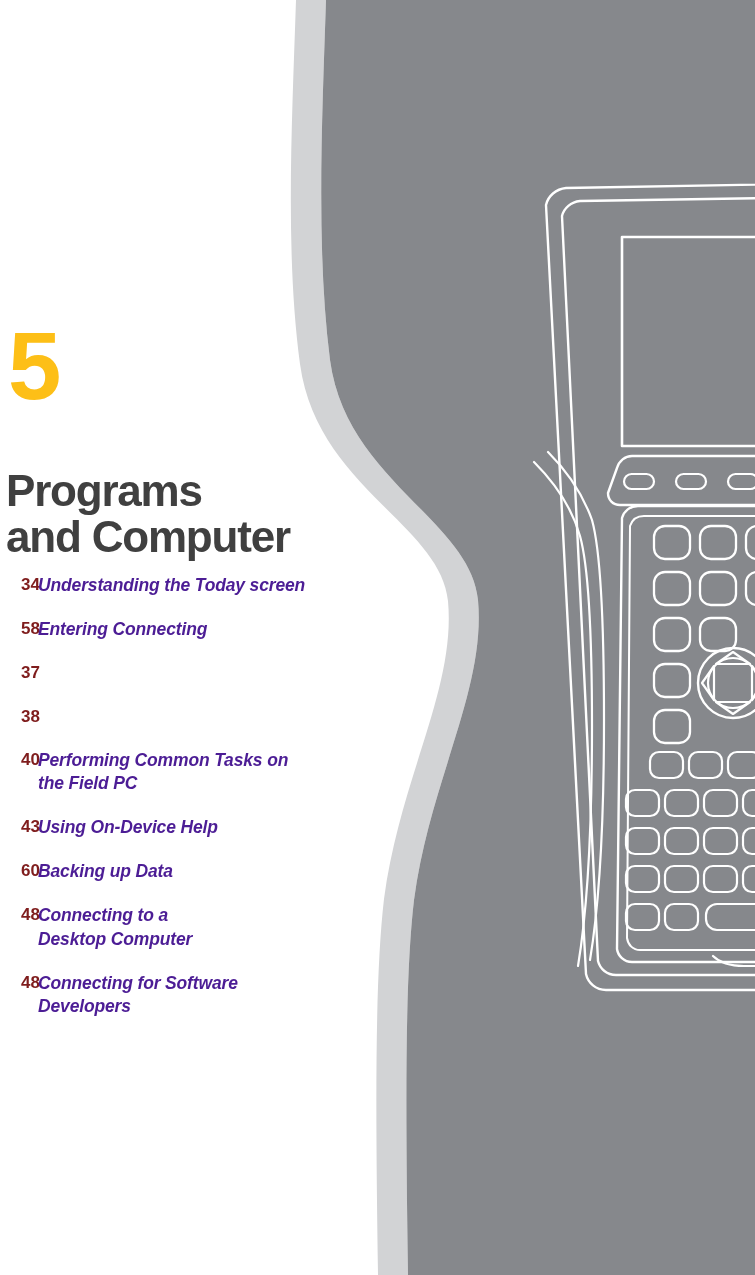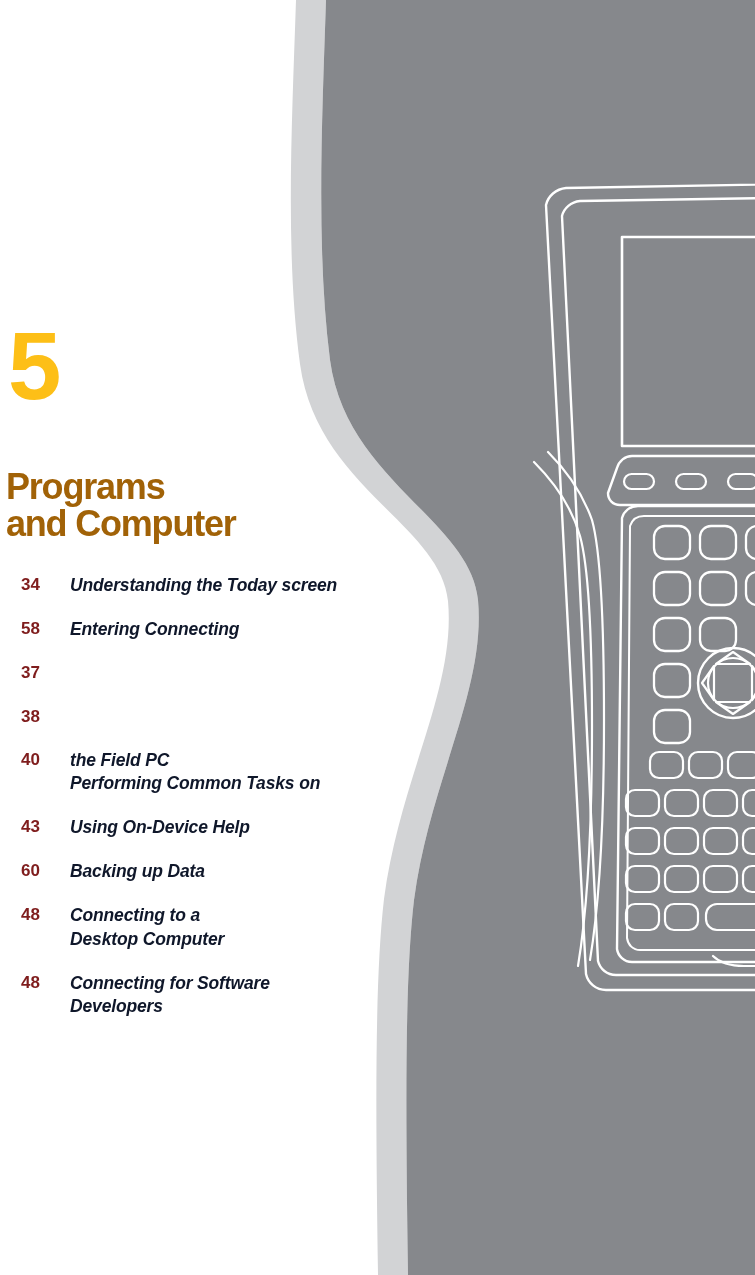--- a/index.html
+++ b/index.html
@@ -49,25 +49,25 @@
     line-height: 0.92;
     letter-spacing: -2px;
     color: #FDBF17;
   }
 
   #chapter-title {
     position: absolute;
     left: 6px;
     top: 424px;
     width: 340px;
-    font-size: 36px;
+    font-size: 44px;
     font-weight: bold;
     line-height: 1.04;
     letter-spacing: -1.2px;
-    color: #a16207;
+    color: #404040;
     margin-top: 44px;
   }
   #chapter-title .title-line {
     display: block;
     white-space: nowrap;
   }
 
   #toc {
     position: absolute;
     left: 0;
@@ -92,25 +92,24 @@
     color: #7f1d1d;
     line-height: 1.32;
     font-style: normal;
   }
 
   .toc-label {
     flex: 1 1 auto;
     font-size: 17.5px;
     font-weight: bold;
     font-style: italic;
-    color: #0f172a;
+    color: #4c1d95;
     line-height: 1.32;
     letter-spacing: -0.15px;
     padding-right: 14px;
-    margin-left: 32px;
   }
   .toc-label .lbl-line {
     display: block;
   }
 </style>
 </head>
 <body>
 
 <div id="page">
 
@@ -294,22 +293,22 @@
         </div>
         <div class="toc-entry">
           <div class="toc-page">37</div>
         </div>
         <div class="toc-entry">
           <div class="toc-page">38</div>
         </div>
         <div class="toc-entry">
           <div class="toc-page">40</div>
           <div class="toc-label">
+            <span class="lbl-line">Performing Common Tasks on</span>
             <span class="lbl-line">the Field PC</span>
-            <span class="lbl-line">Performing Common Tasks on</span>
           </div>
         </div>
         <div class="toc-entry">
           <div class="toc-page">43</div>
           <div class="toc-label">
             <span class="lbl-line">Using On-Device Help</span>
           </div>
         </div>
         <div class="toc-entry">
           <div class="toc-page">60</div>

